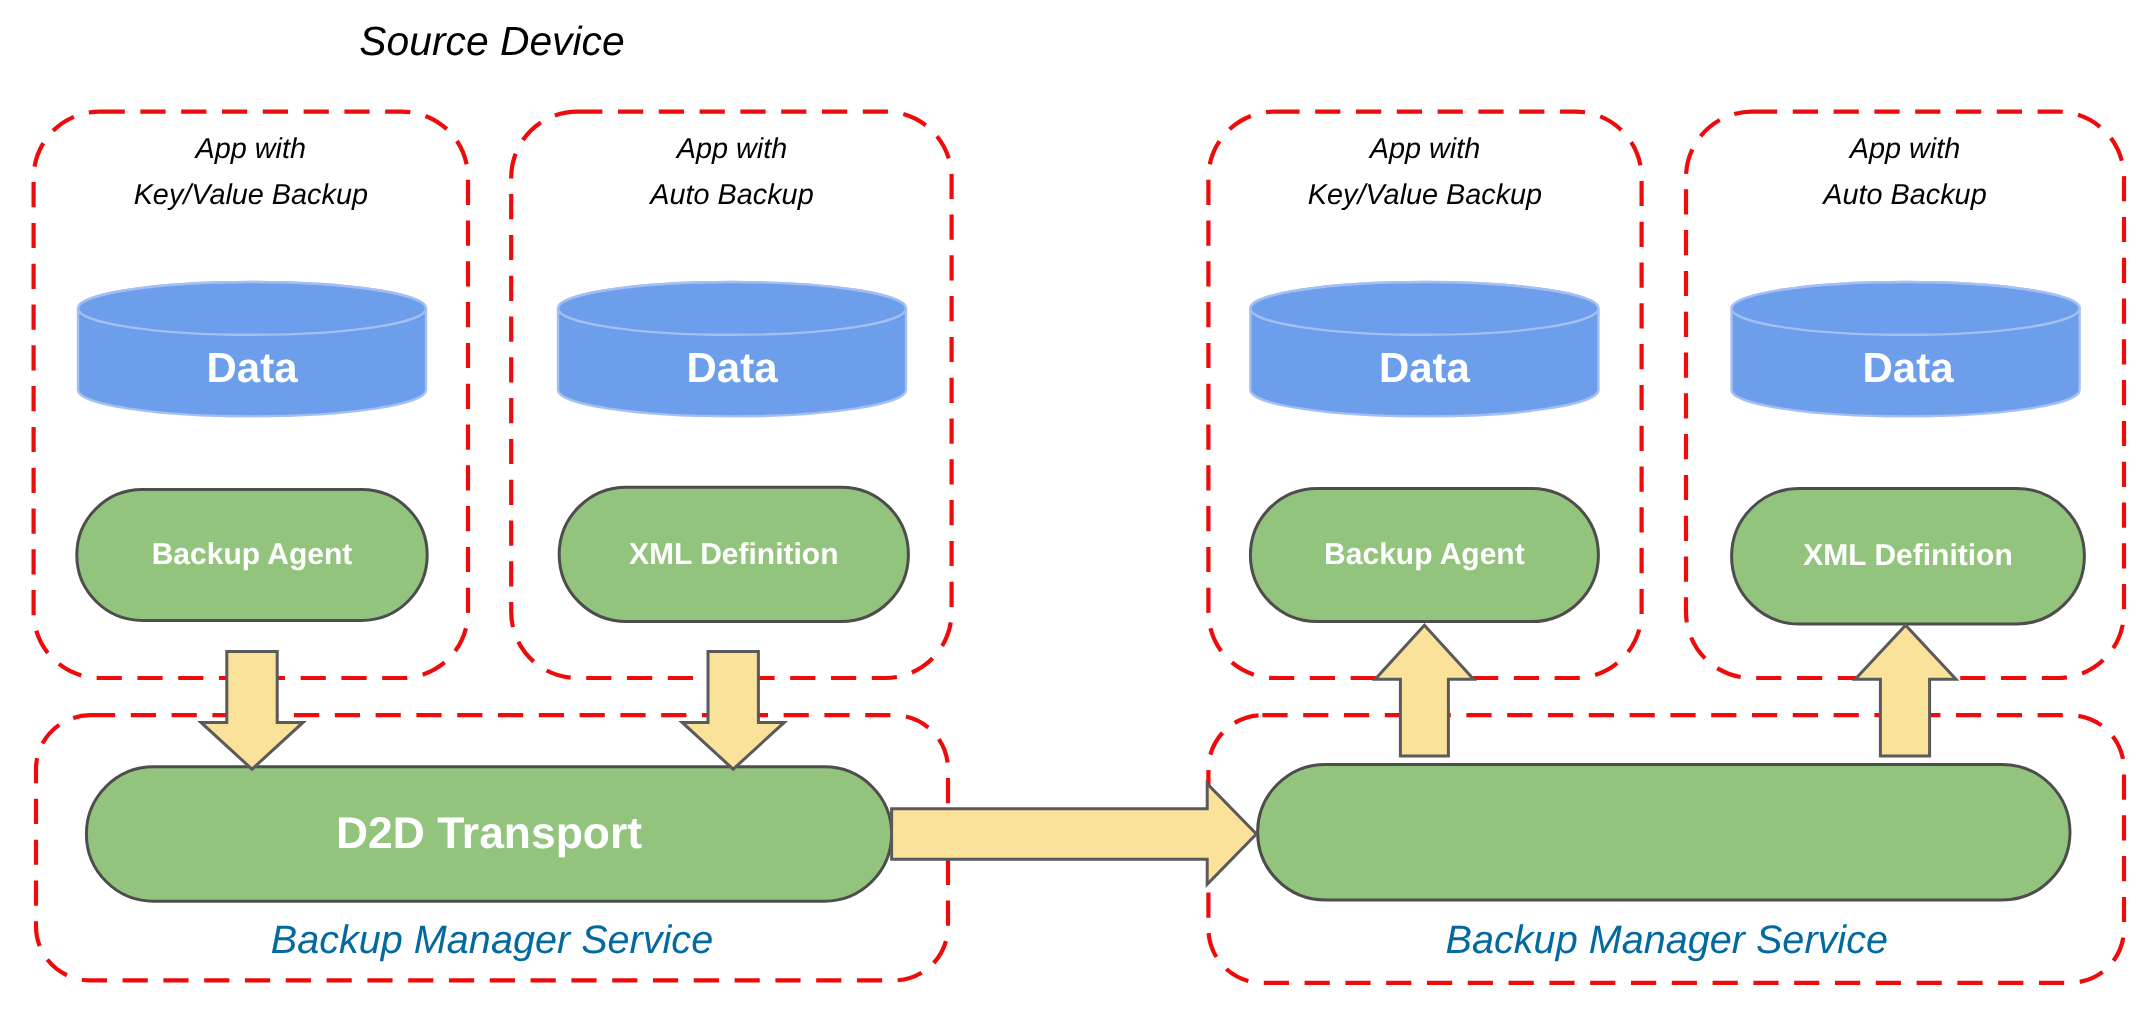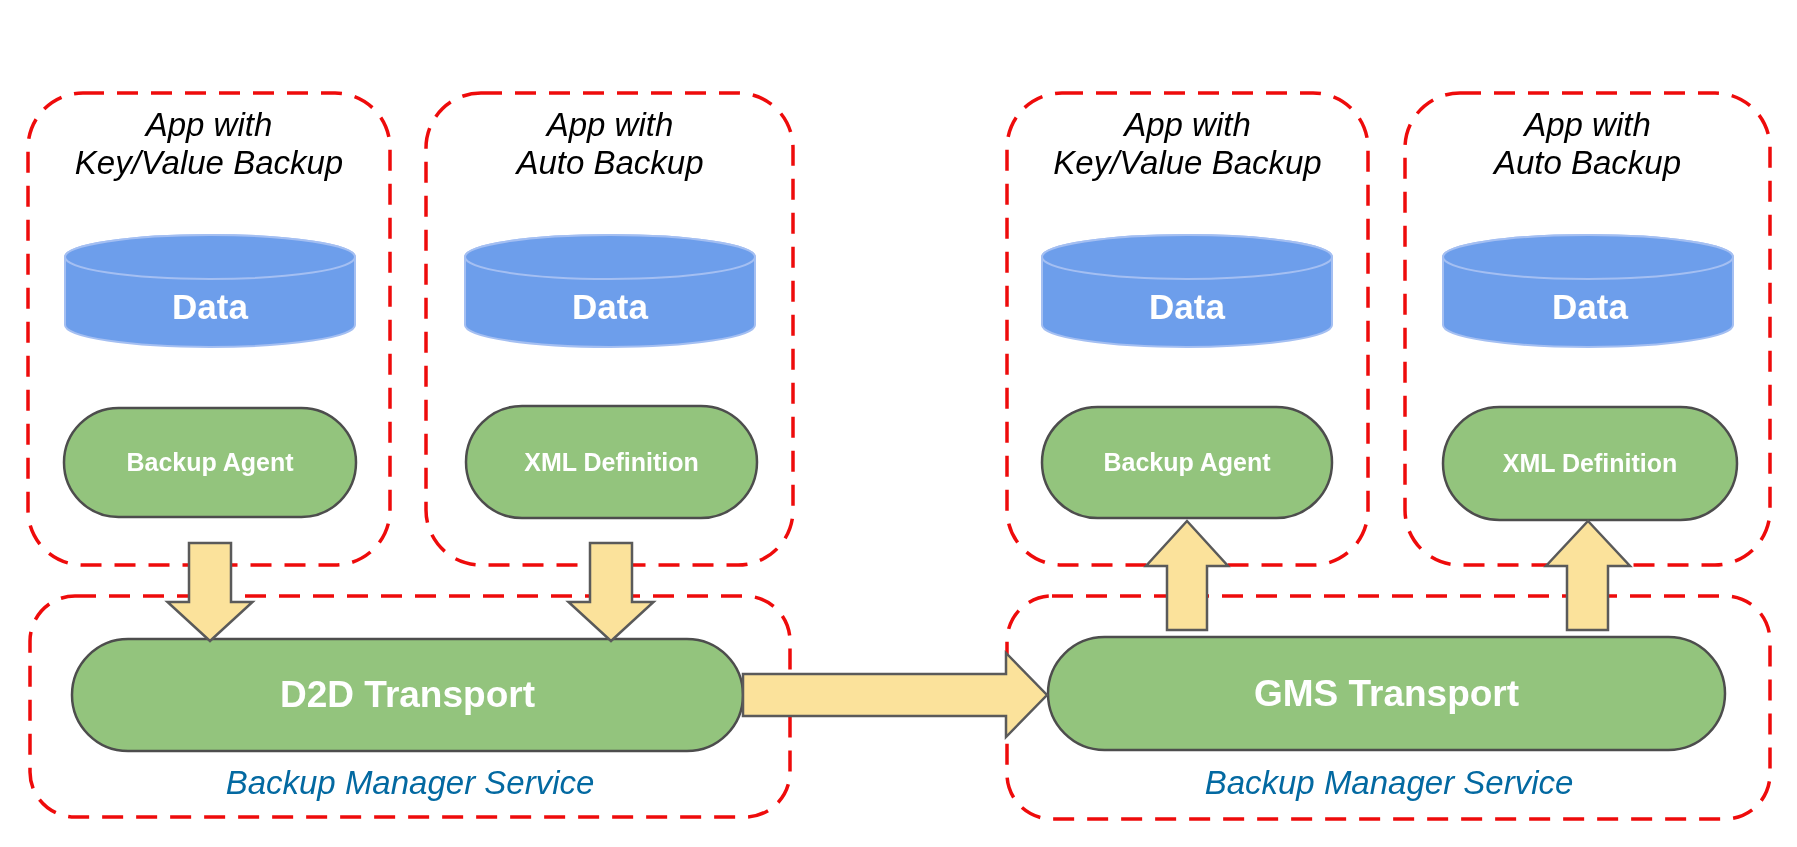--- a/index.html
+++ b/index.html
@@ -31,21 +31,21 @@
   }
   .arrow {
     fill: var(--arrow-yellow, #fbe29b);
     stroke: var(--arrow-stroke, #5a5a5a);
     stroke-width: 2.5;
     stroke-linejoin: miter;
   }
 
   .txt { position: absolute; display: flex; align-items: center; justify-content: center; text-align: center; }
   .device-title { font-size: 34px; font-style: italic; color: #000; }
-  .app-label   { font-size: 33px; font-style: italic; color: #000; line-height: 38px; flex-direction: column; }
+  .app-label   { font-size: 24px; font-style: italic; color: #000; line-height: 38px; flex-direction: column; }
   .data-label  { font-size: 35px; font-weight: bold; color: #fff; text-align: right; }
   .pill-label  { font-size: 25px; font-weight: bold; color: #fff; }
   .transport-label { font-size: 37px; font-weight: bold; color: #fff; }
   .bms-label   { font-size: 33px; font-style: italic; color: #0369a1; }
 </style>
 </head>
 <body>
 
 <div id="canvas">
 
@@ -86,20 +86,21 @@
 
     <polygon class="arrow" points="189,543 231,543 231,602 252.5,602 210,641 167.5,602 189,602"></polygon>
     <polygon class="arrow" points="590,543 632,543 632,602 653.5,602 611,641 568.5,602 590,602"></polygon>
 
     <polygon class="arrow" points="1167,630 1167,566 1146,566 1187,521 1228,566 1207,566 1207,630"></polygon>
     <polygon class="arrow" points="1567,630 1567,566 1546,566 1588,521 1630,566 1608,566 1608,630"></polygon>
 
     <polygon class="arrow" points="743,674 1006,674 1006,653 1047,695 1006,737 1006,716 743,716"></polygon>
   </svg>
 
+  <div class="txt device-title" style="left:210px; top:12px; width:400px; height:46px;">Source Device</div>
 
   <div class="txt app-label" style="left:29px; top:102px; width:360px; height:84px;">
     <span>App with</span>
     <span>Key/Value Backup</span>
   </div>
   <div class="txt app-label" style="left:427px; top:102px; width:366px; height:84px;">
     <span>App with</span>
     <span>Auto Backup</span>
   </div>
   <div class="txt app-label" style="left:1007px; top:102px; width:361px; height:84px;">
@@ -115,18 +116,17 @@
   <div class="txt data-label" style="left:465px; top:283px; width:290px; height:48px;">Data</div>
   <div class="txt data-label" style="left:1042px; top:283px; width:290px; height:48px;">Data</div>
   <div class="txt data-label" style="left:1443px; top:283px; width:294px; height:48px;">Data</div>
 
   <div class="txt pill-label" style="left:64px; top:408px; width:292px; height:109px;">Backup Agent</div>
   <div class="txt pill-label" style="left:466px; top:406px; width:291px; height:112px;">XML Definition</div>
   <div class="txt pill-label" style="left:1042px; top:407px; width:290px; height:111px;">Backup Agent</div>
   <div class="txt pill-label" style="left:1443px; top:407px; width:294px; height:113px;">XML Definition</div>
 
   <div class="txt transport-label" style="left:72px; top:639px; width:671px; height:112px;">D2D Transport</div>
-  <div class="txt transport-label" style="left:1048px; top:637px; width:677px; height:113px;">GMS Transport</div>
 
   <div class="txt bms-label" style="left:110px; top:762px; width:600px; height:42px;">Backup Manager Service</div>
   <div class="txt bms-label" style="left:1089px; top:762px; width:600px; height:42px;">Backup Manager Service</div>
 
 </div>
 
 </body></html>

